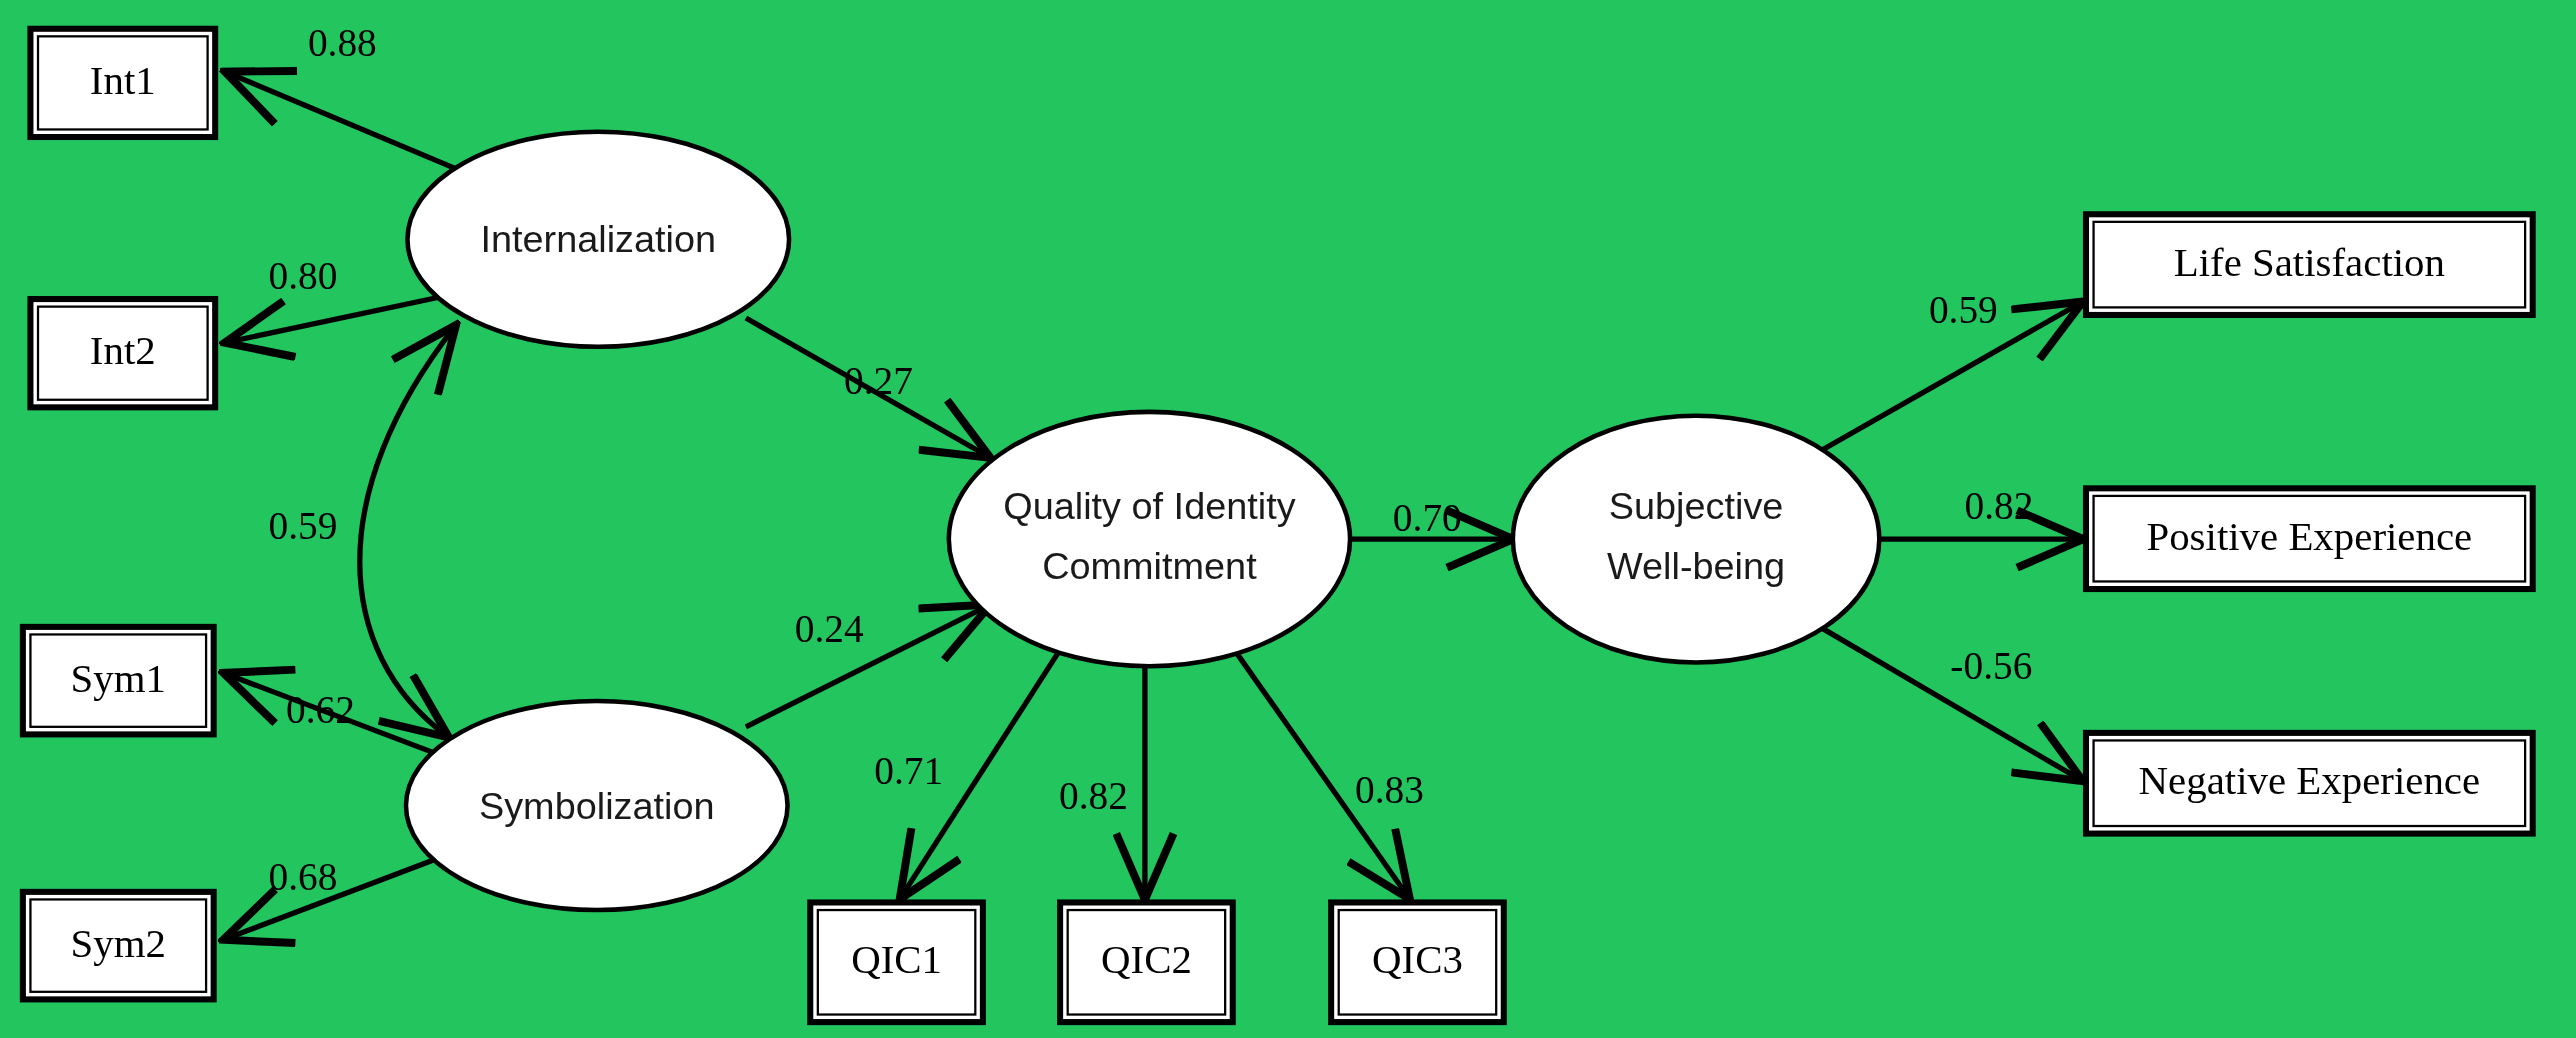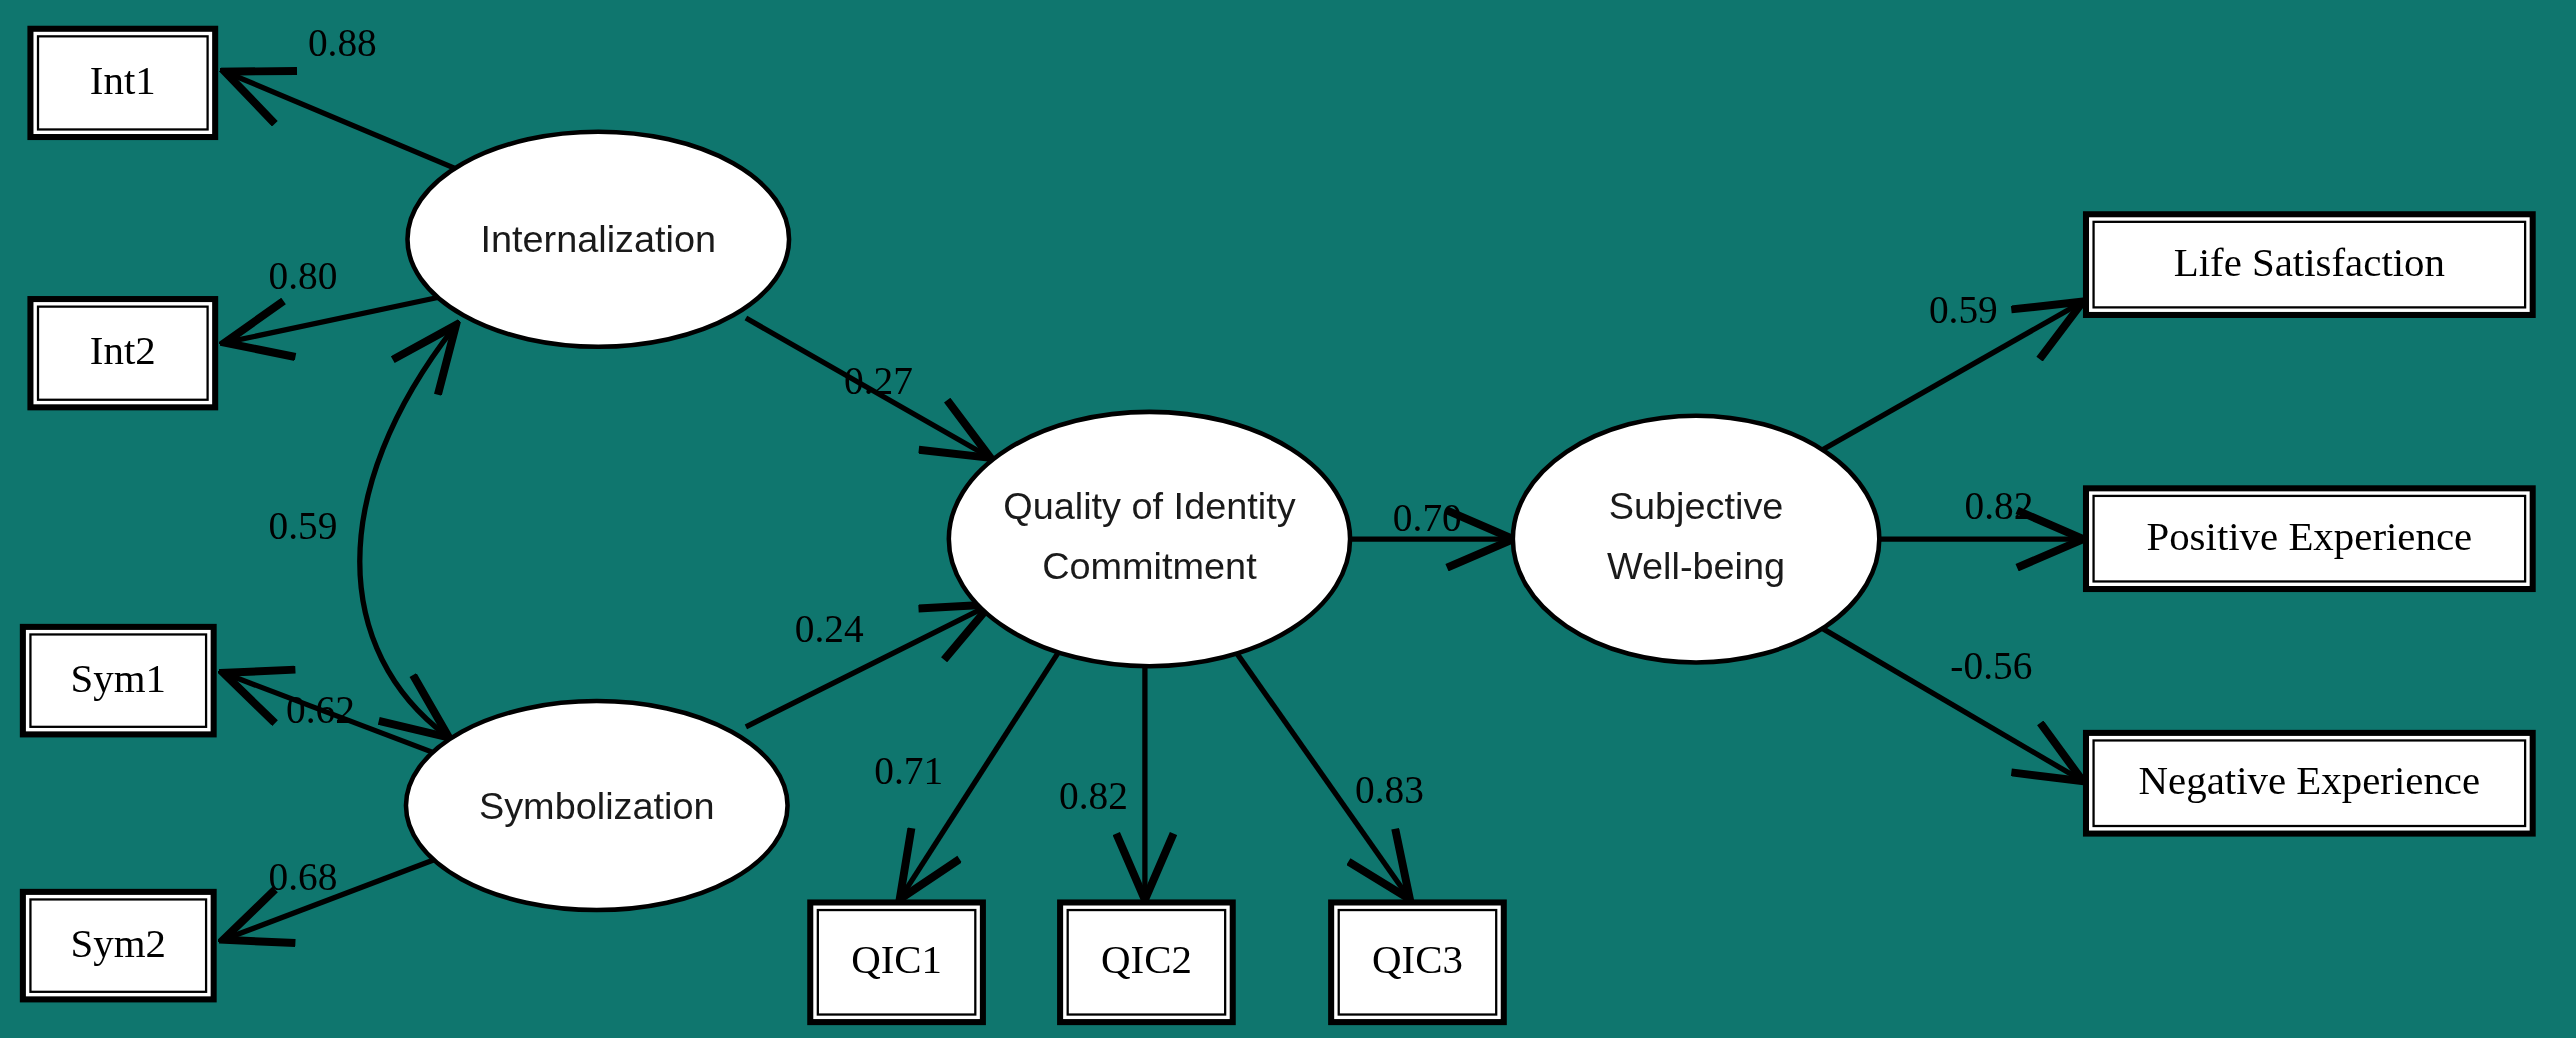--- a/index.html
+++ b/index.html
@@ -11,21 +11,21 @@
   body {
     width: 2576px;
     height: 1038px;
     font-family: "Liberation Serif", "DejaVu Serif", serif;
     overflow: hidden;
   }
   #diagram-root {
     position: relative;
     width: 2576px;
     height: 1038px;
-    background: #0f766e;
+    background: #22c55e;
   }
   svg#sem-canvas {
     position: absolute;
     top: 0;
     left: 0;
     width: 2576px;
     height: 1038px;
     display: block;
   }
   .node-box-rect {

